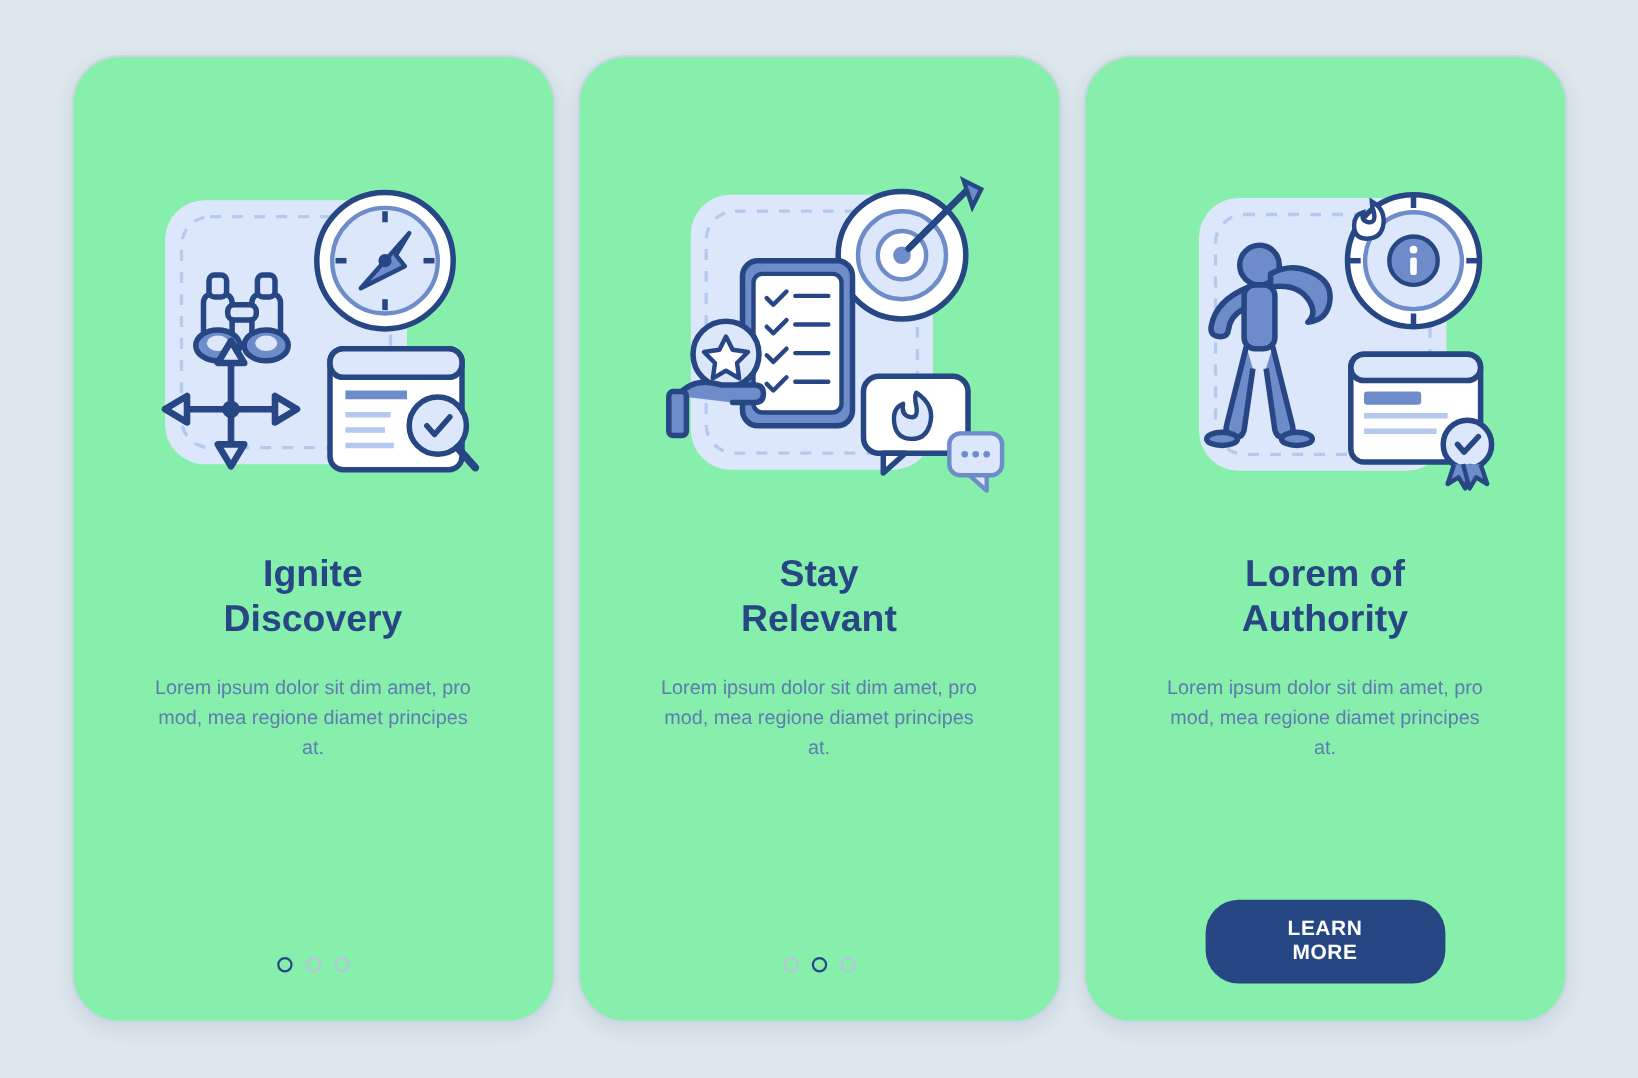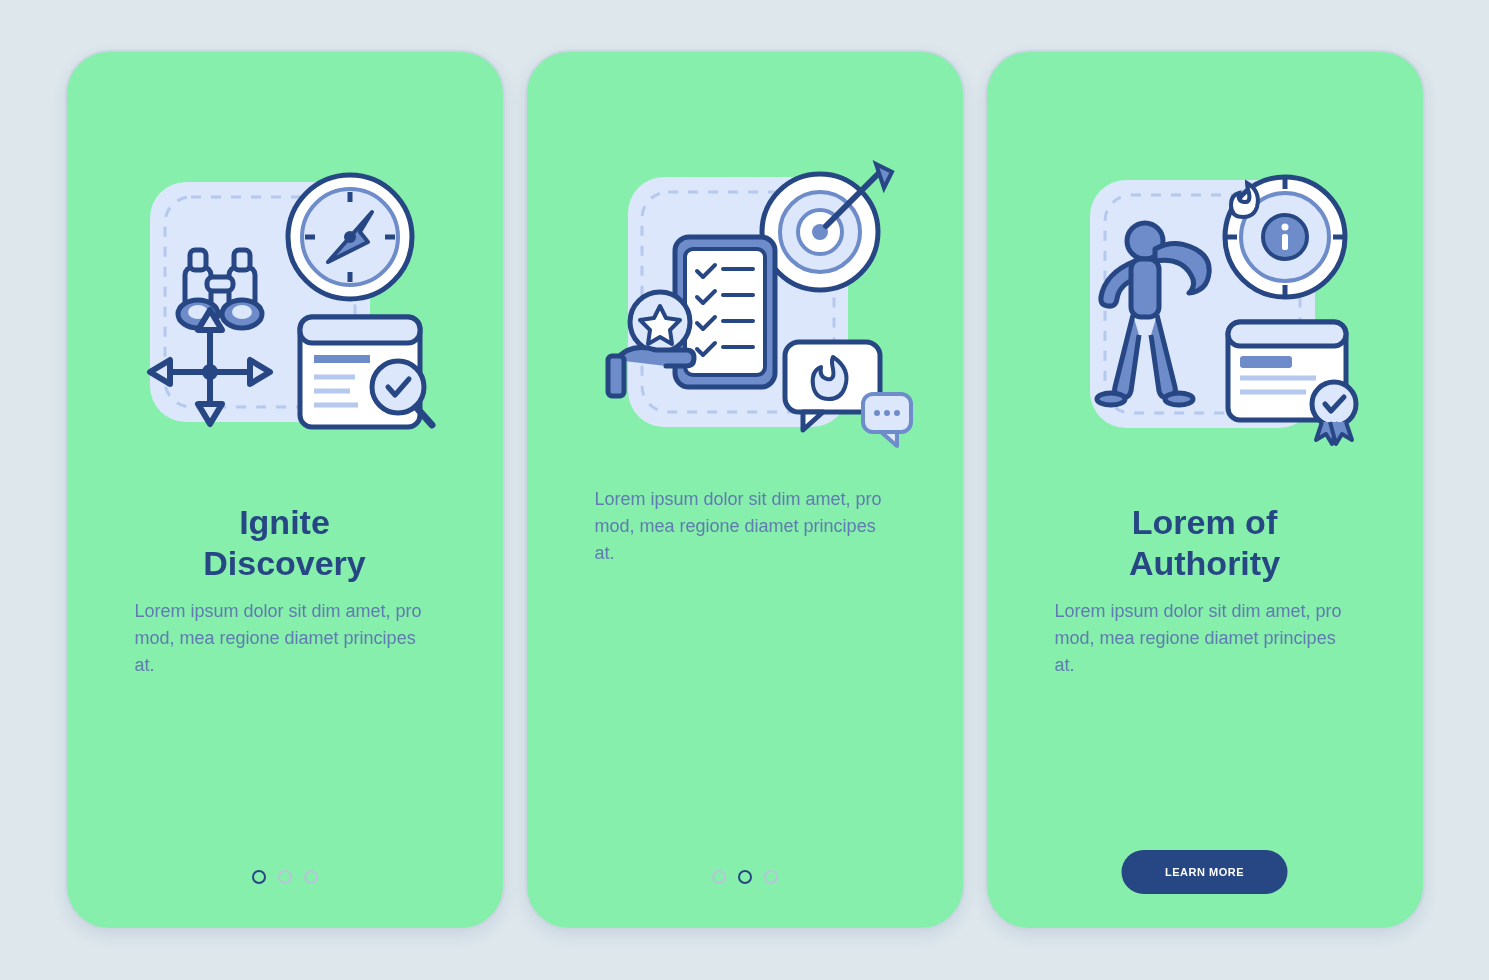--- a/index.html
+++ b/index.html
@@ -42,22 +42,23 @@
     font-size: 34px;
     font-weight: 700;
     text-align: center;
     line-height: 1.2;
     margin-top: 30px;
     white-space: pre-line;
   }
   .card-body {
     color: #5f7baf;
     font-size: 18px;
+    text-align: center;
     line-height: 1.5;
-    margin-top: 14px;
+    margin-top: 28px;
     max-width: 300px;
   }
   .pager {
     position: absolute;
     bottom: 44px;
     left: 0; right: 0;
     display: flex;
     justify-content: center;
     gap: 12px;
   }
@@ -74,21 +75,21 @@
   .cta-button {
     position: absolute;
     bottom: 34px;
     left: 50%;
     transform: translateX(-50%);
     background: #274684;
     color: #ffffff;
     border: none;
     border-radius: 30px;
     padding: 16px 44px;
-    font-size: 11px;
+    font-size: 19px;
     font-weight: 700;
     letter-spacing: 0.5px;
     cursor: pointer;
   }
   svg { display: block; }
 </style>
 </head>
 <body>
 
 <div class="phones-row">
@@ -197,20 +198,22 @@
           <polygon points="18,70 18,88 38,70" fill="#ffffff" stroke="#274684" stroke-width="5" stroke-linejoin="round"></polygon>
           <path d="M48 15 q18 12 12 30 q-4 12 -16 12 q-14 0 -16 -14 q-2 -14 8 -18 q-2 10 6 12 q8 2 6 -10 q-2 -8 0 -12 z" fill="#dce7fb" stroke="#274684" stroke-width="4" stroke-linejoin="round"></path>
           <rect x="78" y="52" width="48" height="38" rx="10" fill="#dce7fb" stroke="#6d8cc9" stroke-width="4"></rect>
           <polygon points="112,90 112,104 96,90" fill="#dce7fb" stroke="#6d8cc9" stroke-width="4" stroke-linejoin="round"></polygon>
           <circle cx="92" cy="71" r="3" fill="#6d8cc9"></circle>
           <circle cx="102" cy="71" r="3" fill="#6d8cc9"></circle>
           <circle cx="112" cy="71" r="3" fill="#6d8cc9"></circle>
         </g>
       </svg>
     </div>
+    <h2 class="card-title">Stay
+Relevant</h2>
     <p class="card-body">Lorem ipsum dolor sit dim amet, pro mod, mea regione diamet principes at.</p>
     <div class="pager">
       <span class="dot inactive"></span>
       <span class="dot"></span>
       <span class="dot inactive"></span>
     </div>
   </div>
 
   <div class="phone">
     <div class="illustration">

